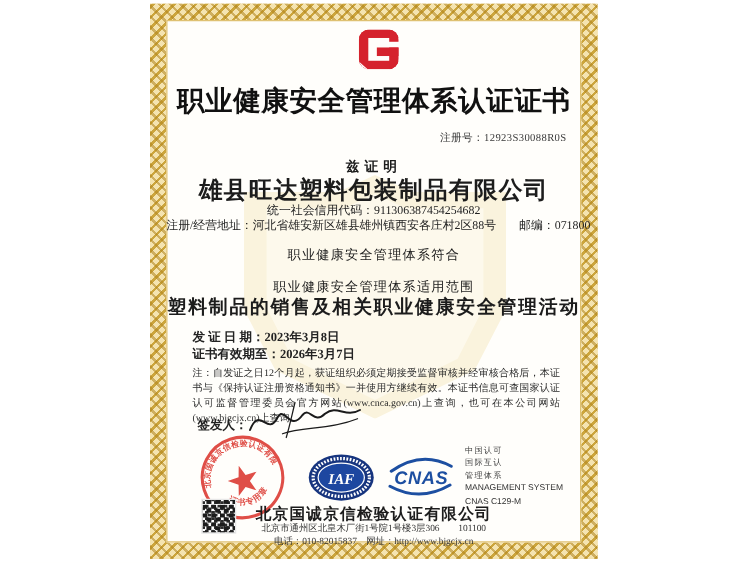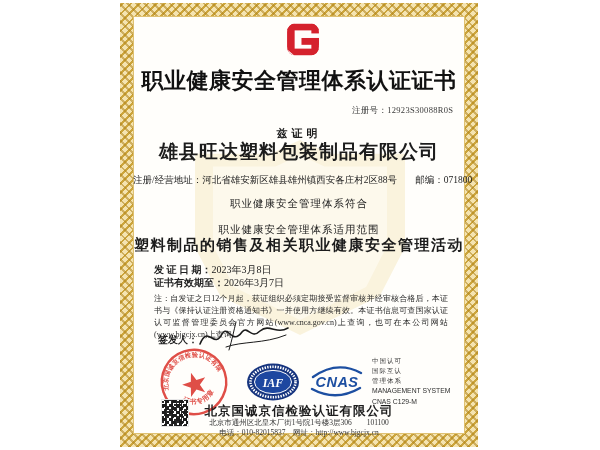--- a/index.html
+++ b/index.html
@@ -50,21 +50,21 @@
   .addr .postcode { margin-left:16px; }
 
   .conform     { top:197px; font-size:10.5px; letter-spacing:1px; }
   .standard    { top:209px; font-size:12.5px; font-weight:bold; letter-spacing:0.3px; }
   .standard .suffix { font-size:10.5px; margin-left:4px; }
   .scope-label { top:223px; font-size:10.5px; letter-spacing:1px; }
   .scope       { top:236px; font-size:15px; font-weight:bold; letter-spacing:1.5px; }
 
   .date-line1 { left:154px; top:263px; font-size:10px; font-weight:bold; color:#222; }
   .date-line2 { left:154px; top:276px; font-size:10px; font-weight:bold; color:#222; }
-  .date-val { font-weight:normal; }
+  .date-val { font-weight:bold; }
 
   .note { left:154px; top:293px; width:294px; font-size:8px; line-height:1.5;
           color:#2b2b2b; text-align:justify; z-index:2; }
 
   .signer { left:158px; top:333px; font-size:10px; font-weight:bold; color:#222; }
   .signature-svg { left:196px; top:320px; width:96px; height:32px; }
 
   .seal-box { left:159px; top:347px; width:70px; height:70px; transform:rotate(-18deg); opacity:.92; }
   .qr { left:162px; top:400px; width:26px; height:26px;
         background:
@@ -116,20 +116,21 @@
   </div>
 
   <div class="abs cert-center title">职业健康安全管理体系认证证书</div>
 
   <div class="abs reg-line">
     <span>注册号：</span><span>12923S30088R0S</span>
   </div>
 
   <div class="abs cert-center certify">兹证明</div>
   <div class="abs cert-center company">雄县旺达塑料包装制品有限公司</div>
+  <div class="abs cert-center credit">统一社会信用代码：911306387454254682</div>
   <div class="abs cert-center addr">
     <span>注册/经营地址：河北省雄安新区雄县雄州镇西安各庄村2区88号</span>
     <span class="postcode">邮编：071800</span>
   </div>
 
   <div class="abs cert-center conform">职业健康安全管理体系符合</div>
   <div class="abs cert-center scope">塑料制品的销售及相关职业健康安全管理活动</div>
   <div class="abs cert-center scope-label">职业健康安全管理体系适用范围</div>
 
   <div class="abs date-line1">

